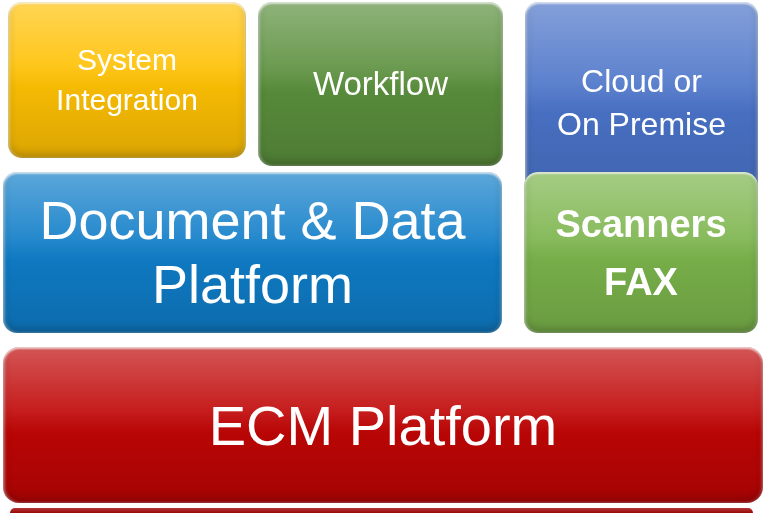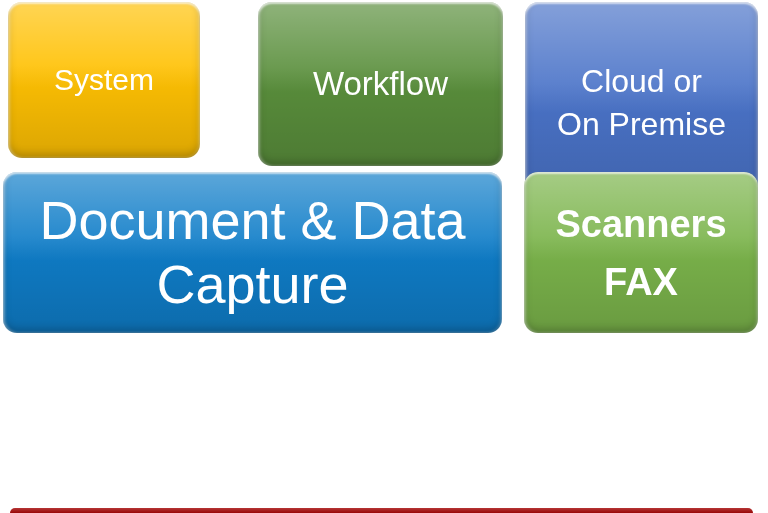--- a/index.html
+++ b/index.html
@@ -29,21 +29,21 @@
       rgba(0,0,0,0.04) 55%,
       rgba(0,0,0,0.14) 100%);
     box-shadow:
       inset 0 2px 2px rgba(255,255,255,0.65),
       inset 2px 0 3px rgba(255,255,255,0.35),
       inset -2px 0 3px rgba(255,255,255,0.18),
       inset 0 -4px 8px rgba(0,0,0,0.22),
       inset 0 0 0 1px rgba(0,0,0,0.10);
   }
   .box .line { display: block; }
-  #box-system    { left: 8px;   top: 2px;   width: 192px; height: 156px; font-size: 30px; line-height: 1.32; }
+  #box-system    { left: 8px;   top: 2px;   width: 238px; height: 156px; font-size: 30px; line-height: 1.32; }
   #box-workflow  { left: 258px; top: 2px;   width: 245px; height: 164px; font-size: 33px; }
   #box-cloud     { left: 525px; top: 2px;   width: 233px; height: 202px; font-size: 32px; line-height: 1.34; }
   #box-document  { left: 3px;   top: 172px; width: 499px; height: 161px; font-size: 54px; line-height: 1.18; }
   #box-scanners  { left: 524px; top: 172px; width: 234px; height: 161px; font-size: 38px; line-height: 1.0; font-weight: bold; }
   #box-scanners .line-2 { margin-top: 20px; }
   #box-ecm       { left: 3px;   top: 347px; width: 760px; height: 156px; font-size: 56px; border-radius: 16px; }
   #bottom-strip {
     position: absolute;
     left: 10px; top: 508px; width: 743px; height: 5px;
     border-radius: 8px 8px 0 0;
@@ -51,37 +51,41 @@
     background-image: linear-gradient(180deg, rgba(255,255,255,0.18), rgba(0,0,0,0.08));
   }
 </style>
 </head>
 <body>
 
 <div class="diagram">
 
   <div class="box" id="box-system" style="--box-color: #FFC103;">
     <span class="line">System</span>
+    <span class="line">Integration</span>
   </div>
 
   <div class="box" id="box-workflow" style="--box-color: #5A8F3C;">
     <span class="line">Workflow</span>
   </div>
 
   <div class="box" id="box-cloud" style="--box-color: #4A73C8;">
     <span class="line">Cloud or</span>
     <span class="line">On Premise</span>
   </div>
 
   <div class="box" id="box-document" style="--box-color: #0F7DC8;">
     <span class="line">Document &amp; Data</span>
-    <span class="line">Capture</span>
+    <span class="line">Platform</span>
   </div>
 
   <div class="box" id="box-scanners" style="--box-color: #7BB44B;">
     <span class="line line-1">Scanners</span>
     <span class="line line-2">FAX</span>
   </div>
 
+  <div class="box" id="box-ecm" style="--box-color: #C00505;">
+    <span class="line">ECM Platform</span>
+  </div>
 
   <div id="bottom-strip" style="--box-color: #A50808;"></div>
 
 </div>
 
 </body></html>

